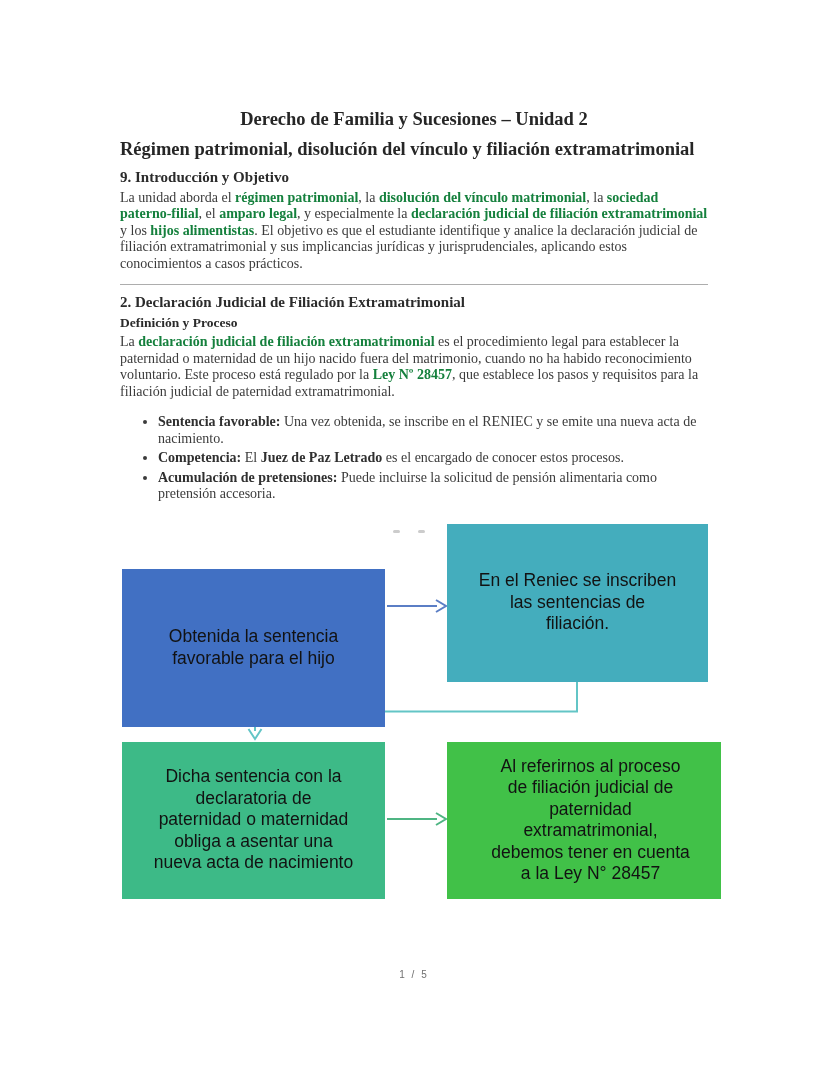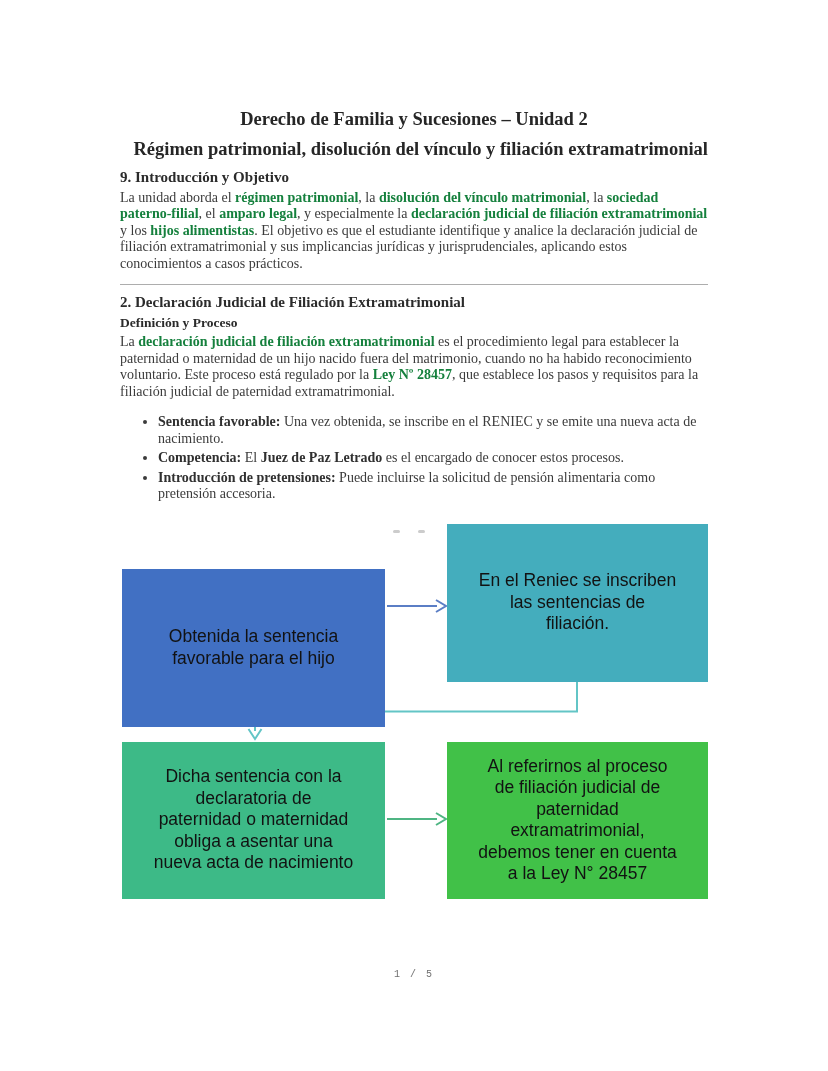--- a/index.html
+++ b/index.html
@@ -13,21 +13,21 @@
   }
   .content{position:absolute;left:120px;top:0;width:588px;}
   .doc-title{
     margin:108px 0 7px 0;
     font-size:18.5px;line-height:22px;
     font-weight:700;color:#262626;text-align:center;
   }
   .doc-subtitle{
     margin:0 0 6px 0;
     font-size:18.5px;line-height:24.5px;
-    font-weight:700;color:#262626;text-align:right;
+    font-weight:700;color:#262626;text-align:left;
   }
   .sec-heading{
     margin:4px 0 3px 0;
     font-size:15px;line-height:19px;
     font-weight:700;color:#2b2b2b;
   }
   .sub-heading{
     margin:0 0 3px 0;
     font-size:13.5px;line-height:16px;
     font-weight:700;color:#2b2b2b;
@@ -60,31 +60,31 @@
     position:absolute;
     display:flex;align-items:center;justify-content:center;
     font-family:"Liberation Sans","DejaVu Sans",sans-serif;
     font-size:17.5px;line-height:21.5px;
     text-align:center;white-space:pre-line;
     color:#121212;
   }
   .fc-box1{left:2px;top:0;width:263px;height:158px;margin-top:45px;}
   .fc-box2{left:327px;top:0;width:261px;height:158px;padding:0 4px;box-sizing:border-box;}
   .fc-box3{left:2px;top:218px;width:263px;height:157px;}
-  .fc-box4{left:327px;top:218px;width:261px;height:157px;}
+  .fc-box4{left:327px;top:218px;width:261px;height:157px;padding-left:13px;}
   .artifact{
     position:absolute;top:6px;height:3px;width:7px;
     background:#cccccc;border-radius:2px;filter:blur(0.6px);
   }
   .artifact.a1{left:273px;}
   .artifact.a2{left:298px;}
   .page-footer{
     margin-top:69px;
     text-align:center;
-    font-family:Liberation Mono, monospace;
+    font-family:Liberation Sans, sans-serif;
     font-size:10px;color:#6f6f6f;letter-spacing:2px;
   }
 </style>
 </head>
 <body>
 
 <div class="page">
   <div class="content">
 
     <h1 class="doc-title">Derecho de Familia y Sucesiones – Unidad 2</h1>
@@ -99,21 +99,21 @@
 
     <h3 class="sec-heading">2. Declaración Judicial de Filiación Extramatrimonial</h3>
 
     <h4 class="sub-heading">Definición y Proceso</h4>
 
     <p class="body-par"><span>La </span><b>declaración judicial de filiación extramatrimonial</b><span> es el procedimiento legal para establecer la paternidad o maternidad de un hijo nacido fuera del matrimonio, cuando no ha habido reconocimiento voluntario. Este proceso está regulado por la </span><b>Ley Nº 28457</b><span>, que establece los pasos y requisitos para la filiación judicial de paternidad extramatrimonial.</span></p>
 
     <ul class="key-points">
       <li><b>Sentencia favorable:</b><span> Una vez obtenida, se inscribe en el RENIEC y se emite una nueva acta de nacimiento.</span></li>
       <li><b>Competencia:</b><span> El </span><b>Juez de Paz Letrado</b><span> es el encargado de conocer estos procesos.</span></li>
-      <li><b>Introducción de pretensiones:</b><span> Puede incluirse la solicitud de pensión alimentaria como pretensión accesoria.</span></li>
+      <li><b>Acumulación de pretensiones:</b><span> Puede incluirse la solicitud de pensión alimentaria como pretensión accesoria.</span></li>
     </ul>
 
     <div class="flowchart">
       <svg class="fc-svg" width="588" height="376" viewBox="0 0 588 376">
         <path d="M267 82 H317" fill="none" stroke-width="2" stroke="#5b7ec5"></path>
         <path d="M316 76 L326 82 L316 88" fill="none" stroke-width="2" stroke-linejoin="miter" stroke="#5b7ec5"></path>
 
         <path d="M457 158 V187.5 H135 V207" fill="none" stroke-width="2" stroke="#63c5c6"></path>
         <path d="M128.5 205 L135 215 L141.5 205" fill="none" stroke-width="2" stroke="#63c5c6"></path>
 

